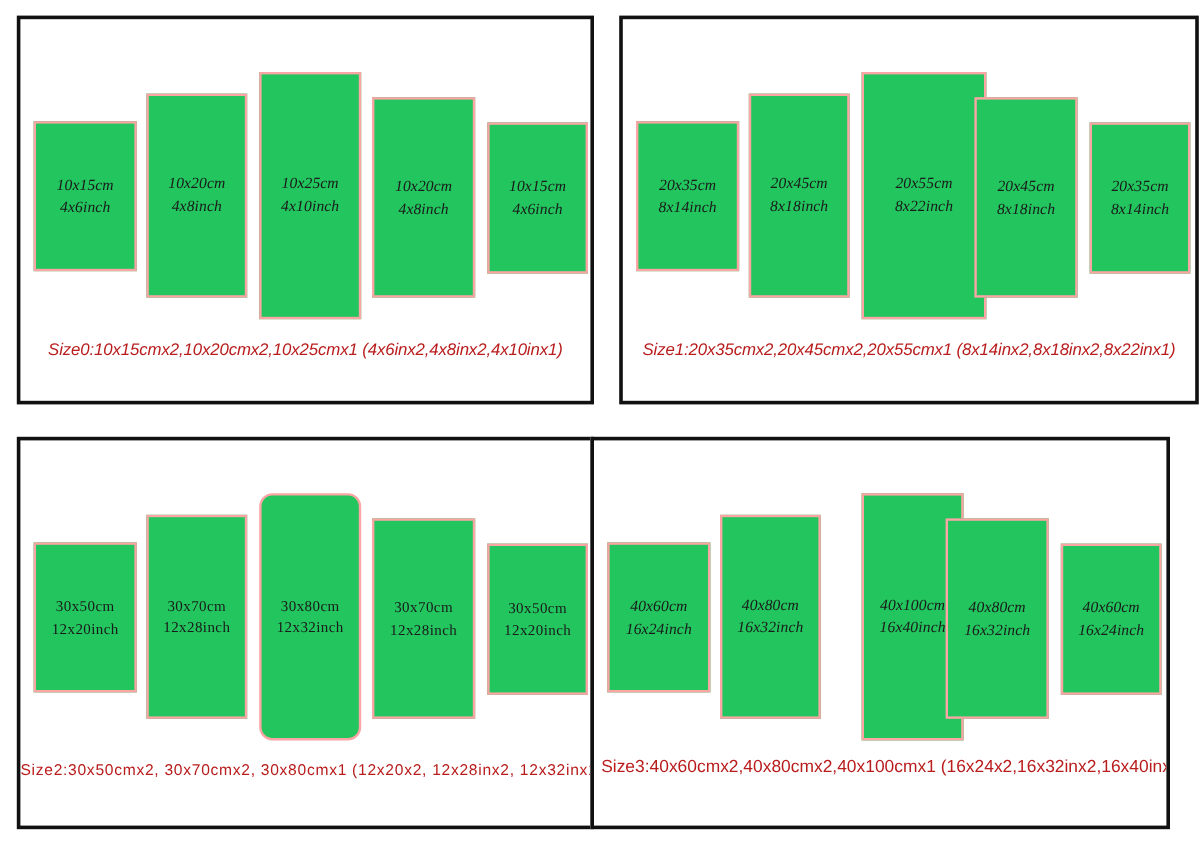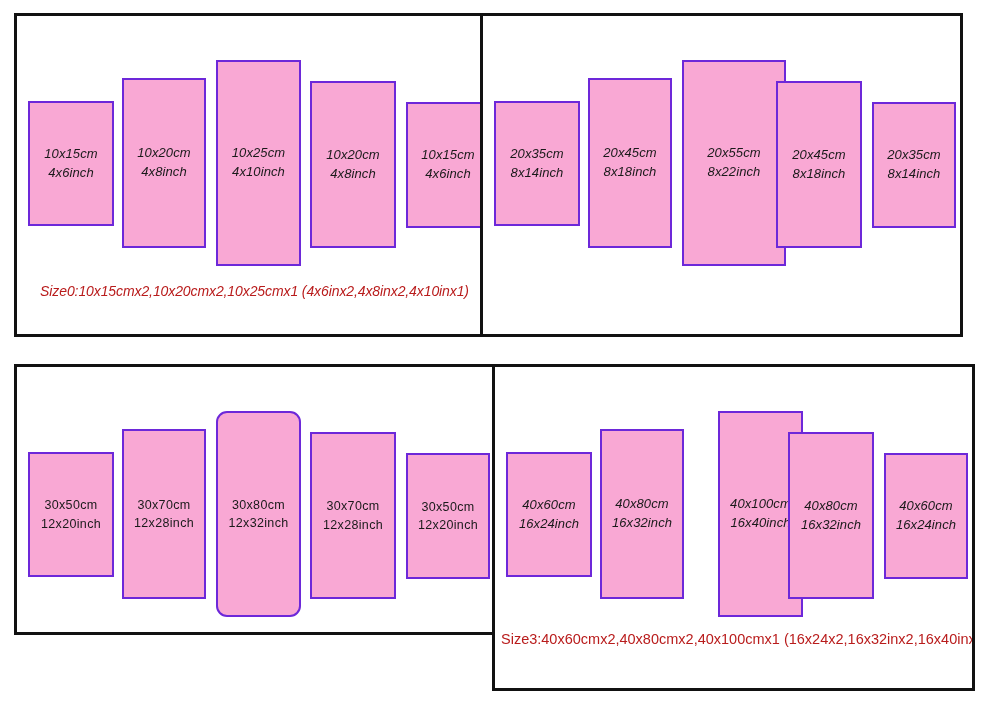--- a/index.html
+++ b/index.html
@@ -23,40 +23,41 @@
   }
   .panel {
     position: absolute;
     box-sizing: border-box;
     border: 3px solid #111111;
     background: #ffffff;
     overflow: hidden;
   }
   
   #panel-0 { left: 14px;  top: 13px;  width: 481px; height: 324px; }
-  #panel-1 { left: 480px; top: 13px;  width: 483px; height: 324px; }
-  #panel-2 { left: 14px;  top: 364px; width: 481px; height: 271px; }
+  #panel-1 { left: 516px; top: 13px;  width: 483px; height: 324px; }
+  #panel-2 { left: 14px;  top: 364px; width: 481px; height: 327px; }
   #panel-3 { left: 492px; top: 364px; width: 483px; height: 327px; }
 
   .panel-stage {
     position: absolute;
     left: 0;
     top: 0;
     right: 0;
     bottom: 0;
   }
   .frame {
     position: absolute;
     box-sizing: border-box;
-    border: 2px solid #6d28d9;
-    background: #f9a8d4;
+    border: 2px solid #fca5a5;
+    background: #22c55e;
     display: flex;
     flex-direction: column;
     align-items: center;
     justify-content: center;
+    font-family: Liberation Serif, serif;
   }
   .frame-label {
     text-align: center;
     white-space: nowrap;
     line-height: 1.45;
     pointer-events: none;
   }
   .frame-label .ln {
     display: block;
   }
@@ -171,20 +172,21 @@
             <span class="ln">8x18inch</span>
           </div>
         </div>
         <div class="frame" style="left: 389px; top: 86px; width: 84px; height: 126px;">
           <div class="frame-label">
             <span class="ln">20x35cm</span>
             <span class="ln">8x14inch</span>
           </div>
         </div>
       </div>
+    <div class="caption">Size1:20x35cmx2,20x45cmx2,20x55cmx1 (8x14inx2,8x18inx2,8x22inx1)</div>
   </div>
 
   <div class="panel style-upright" id="panel-2">
     <div class="panel-stage">
         <div class="frame" style="left: 11px; top: 85px; width: 86px; height: 125px;">
           <div class="frame-label">
             <span class="ln">30x50cm</span>
             <span class="ln">12x20inch</span>
           </div>
         </div>

